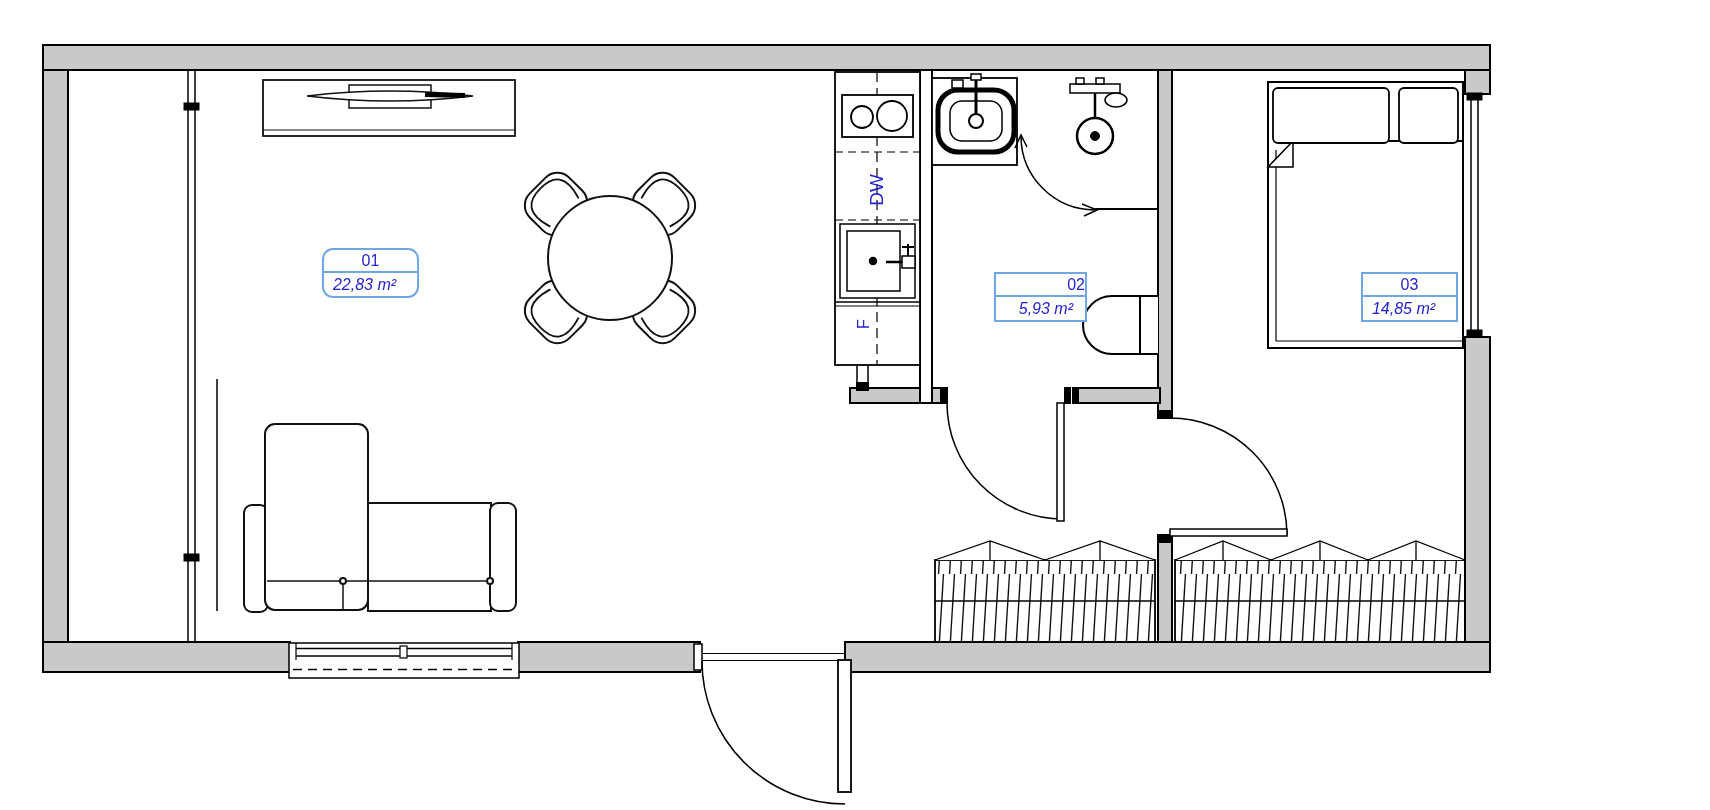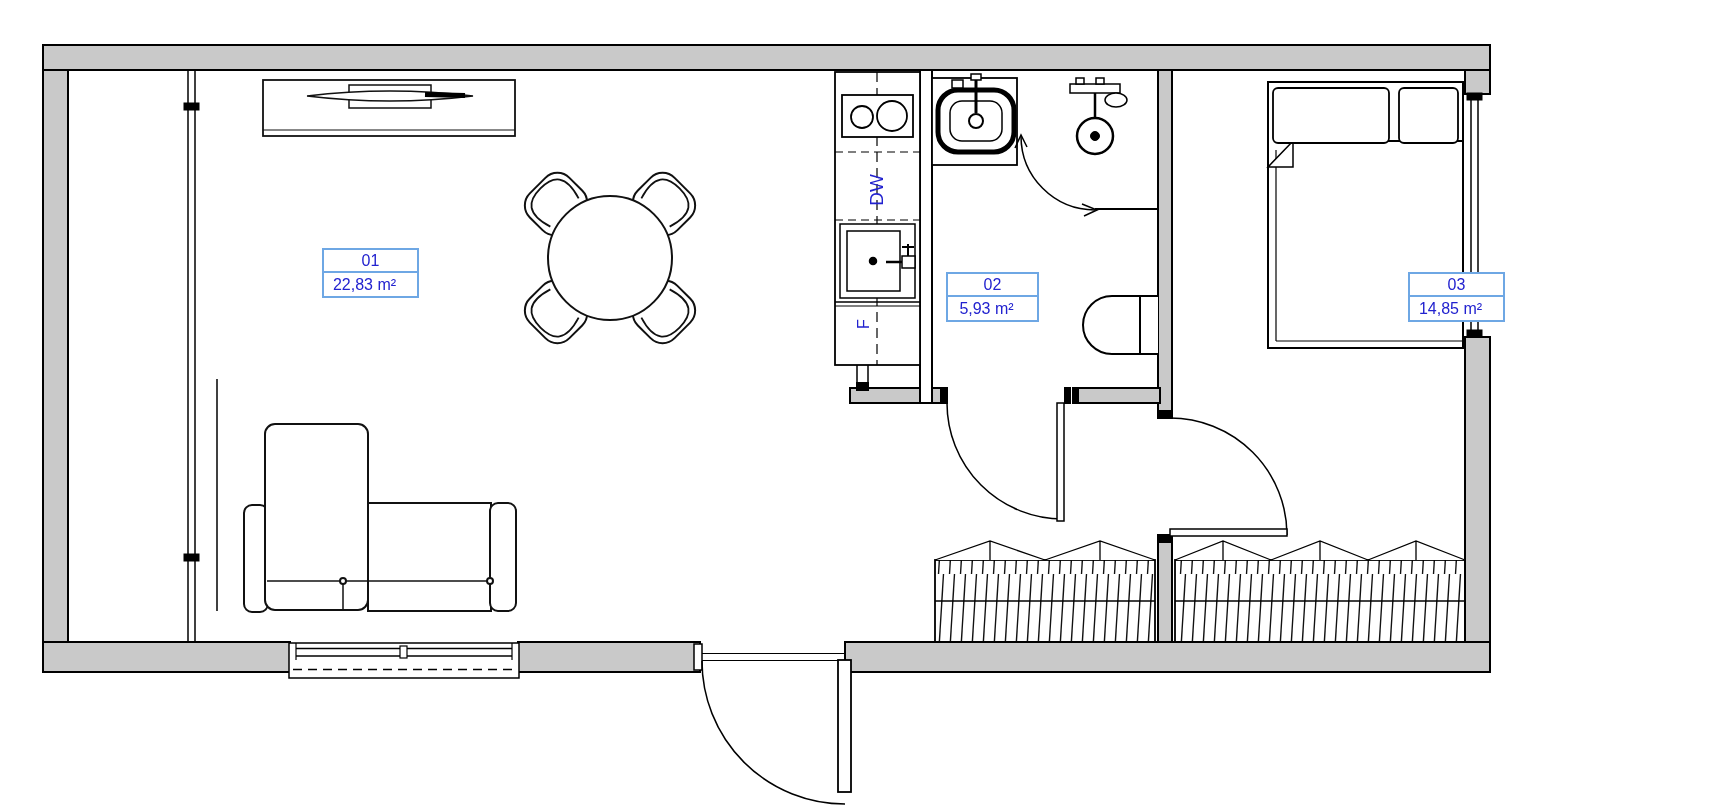--- a/index.html
+++ b/index.html
@@ -2,21 +2,21 @@
 <html><head>
 <meta charset="utf-8">
 <style>
   html,body{margin:0;padding:0;background:#ffffff;}
   .plan{position:relative;width:1710px;height:810px;background:#fff;overflow:hidden;
         font-family:"Liberation Sans",sans-serif;}
   .plan svg{position:absolute;left:0;top:0;}
   .room-label{position:absolute;background:#fff;border:2px solid #6ea7e4;color:#2222cf;
         text-align:center;font-size:16px;}
   .room-label .rl-num{border-bottom:2px solid #6ea7e4;padding:2px 0 1px 0;}
-  .room-label .rl-area{padding:3px 12px 2px 0;}
+  .room-label .rl-area{padding:3px 12px 2px 0;font-style:italic;}
   .rot-label{position:absolute;color:#2222cf;white-space:nowrap;
         transform:translate(-50%,-50%) rotate(-90deg);}
   .dw{font-size:19px;}
   .fr{font-size:16px;}
 </style>
 </head>
 <body>
 
 <div class="plan">
 <svg width="1710" height="810" viewBox="0 0 1710 810">
@@ -195,28 +195,28 @@
     <line x1="217" y1="379" x2="217" y2="611" stroke-width="1.5"></line>
   </g>
   <g stroke="#000">
     <line x1="1471" y1="94" x2="1471" y2="337" stroke-width="1.5"></line>
     <line x1="1478" y1="94" x2="1478" y2="337" stroke-width="1.5"></line>
     <rect x="1467" y="93" width="15" height="7" fill="#000"></rect>
     <rect x="1467" y="330" width="15" height="7" fill="#000"></rect>
   </g>
 </svg>
 
-  <div class="room-label" style="left:322px;top:248px;width:93px;">
+  <div class="room-label" style="left:322px;top:248px;width:93px;border-radius:11px;">
     <div class="rl-num">01</div>
     <div class="rl-area">22,83 m²</div>
   </div>
-  <div class="room-label" style="left:946px;top:272px;width:89px;">
+  <div class="room-label" style="left:994px;top:272px;width:89px;text-align:right;">
     <div class="rl-num">02</div>
     <div class="rl-area">5,93 m²</div>
   </div>
-  <div class="room-label" style="left:1408px;top:272px;width:93px;">
+  <div class="room-label" style="left:1361px;top:272px;width:93px;">
     <div class="rl-num">03</div>
     <div class="rl-area">14,85 m²</div>
   </div>
 
   <div class="rot-label dw" style="left:877px;top:190px;">DW</div>
   <div class="rot-label fr" style="left:864px;top:324px;">F</div>
 </div>
 
 </body></html>

